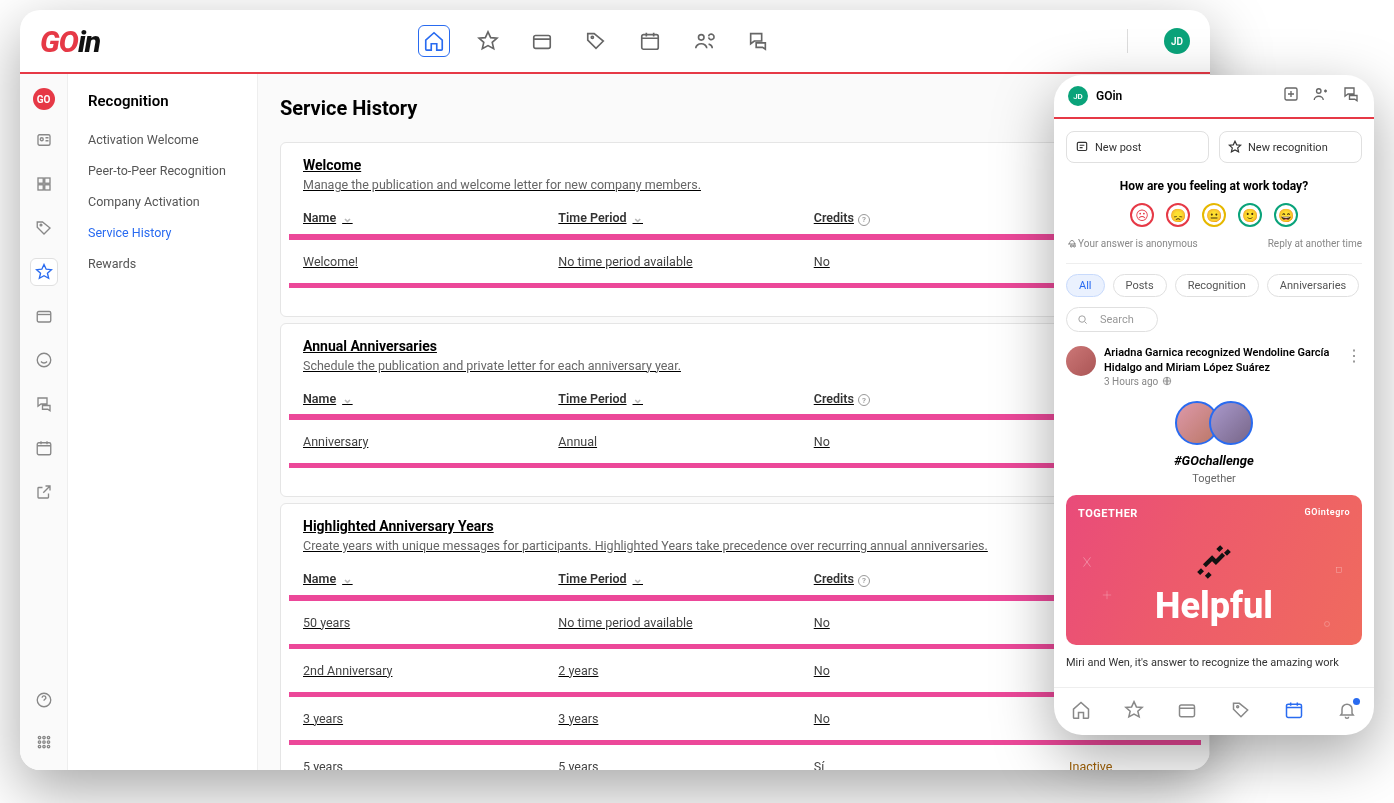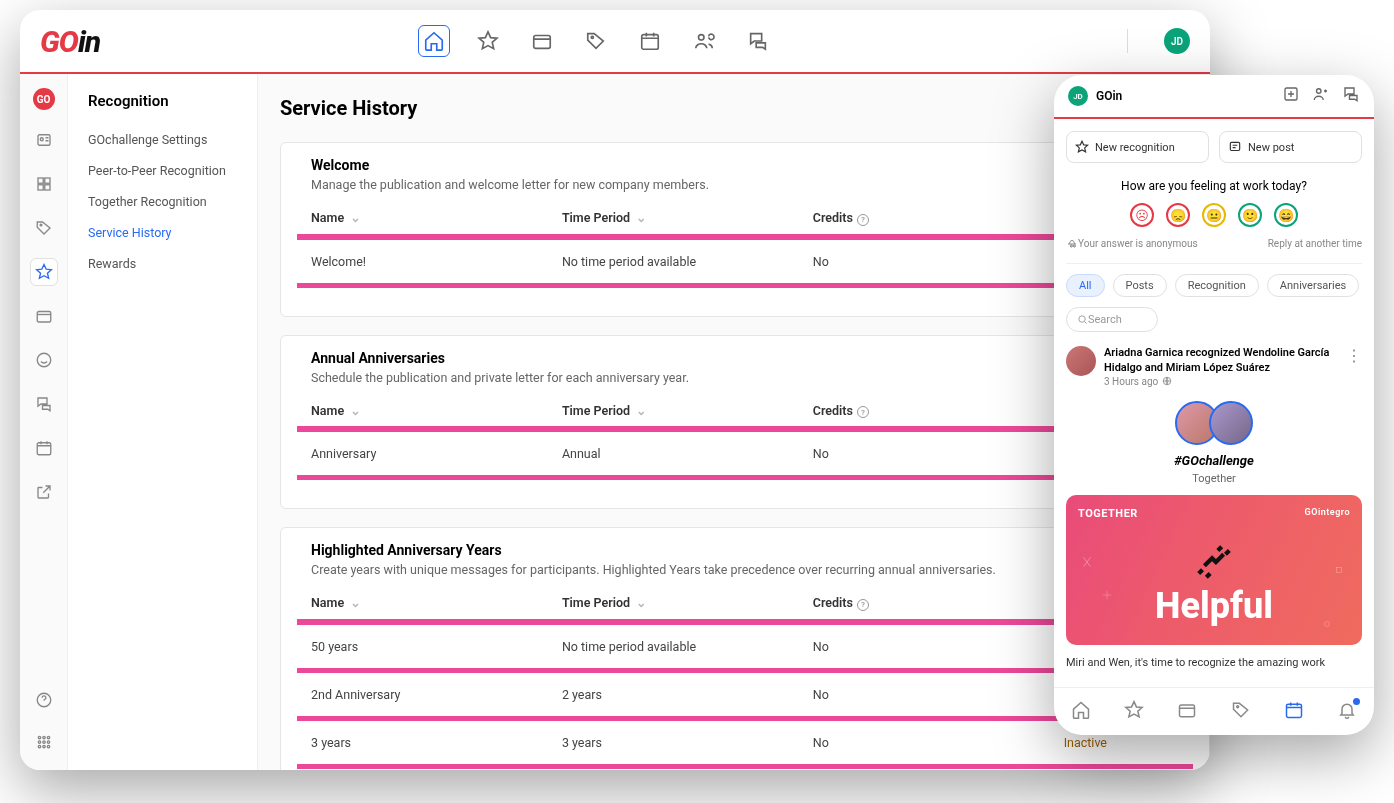--- a/index.html
+++ b/index.html
@@ -26,21 +26,21 @@
   .icon-rail svg { width: 18px; height: 18px; stroke: currentColor; fill: none; stroke-width: 1.8; }
   .rail-bottom { margin-top: auto; margin-bottom: 14px; display: flex; flex-direction: column; align-items: center; gap: 14px; }
 
   .sidebar { width: 190px; background: #fff; border-right: 1px solid #eee; padding: 18px 0; }
   .sidebar h3 { font-size: 15px; font-weight: 600; padding: 0 20px 14px; }
   .sidebar-item { padding: 8px 20px; font-size: 12.5px; color: #555; cursor: pointer; }
   .sidebar-item.active { color: #296bf0; }
 
   .main { flex: 1; padding: 22px 0 0 22px; overflow: auto; background: #fafafa; }
   .main h1 { font-size: 20px; font-weight: 700; margin-bottom: 22px; }
-  .card { background: #fff; border: 1px solid #e5e5e5; border-radius: 6px; margin-bottom: 18px; padding: 14px 16px 0; }
+  .card { background: #fff; border: 1px solid #e5e5e5; border-radius: 6px; margin-bottom: 6px; padding: 14px 8px 0; text-decoration: underline; }
   .card-title { font-size: 14px; font-weight: 700; padding: 0 14px; }
   .card-desc { font-size: 12.5px; color: #666; padding: 4px 14px 10px; }
   table { width: 100%; border-collapse: collapse; font-size: 12.5px; }
   th { text-align: left; padding: 8px 14px; color: #333; font-weight: 600; border-bottom: 6px solid #ec4899; }
   th .sort { margin-left: 6px; color: #bbb; }
   th .info { display: inline-flex; width: 12px; height: 12px; border: 1px solid #999; border-radius: 50%; align-items: center; justify-content: center; font-size: 8px; color: #999; margin-left: 4px; }
   td { padding: 14px 14px; border-bottom: 5px solid #ec4899; color: #444; }
   tbody tr:last-child td { border-bottom: none; }
   .status-cell { color: #a16207; }
   .empty-row td { height: 28px; }
@@ -52,30 +52,30 @@
   .m-header .m-actions { margin-left: auto; display: flex; gap: 12px; color: #666; }
   .m-header svg { width: 18px; height: 18px; stroke: currentColor; fill: none; stroke-width: 1.8; }
   .m-avatar-sm { width: 20px; height: 20px; border-radius: 50%; background: #0aa37a; color: #fff; font-size: 8px; display: flex; align-items: center; justify-content: center; font-weight: 600; }
 
   .m-body { flex: 1; overflow: auto; padding: 12px; }
   .pill-row { display: flex; gap: 10px; margin-bottom: 12px; }
   .pill { flex: 1; border: 1px solid #e0e0e0; border-radius: 8px; padding: 8px; font-size: 11px; display: flex; align-items: center; gap: 6px; color: #333; cursor: pointer; }
   .pill svg { width: 14px; height: 14px; stroke: currentColor; fill: none; stroke-width: 2; }
 
   .mood-card { border-bottom: 1px solid #eee; padding: 4px 0 14px; margin-bottom: 10px; }
-  .mood-q { text-align: center; font-size: 12px; font-weight: 400; margin-bottom: 10px; }
+  .mood-q { text-align: center; font-size: 12px; font-weight: 700; margin-bottom: 10px; }
   .mood-faces { display: flex; justify-content: center; gap: 12px; margin-bottom: 10px; }
   .face { width: 24px; height: 24px; border-radius: 50%; border: 2px solid; display: flex; align-items: center; justify-content: center; font-size: 13px; cursor: pointer; }
   .mood-meta { display: flex; justify-content: space-between; font-size: 10px; color: #888; align-items: center; }
   .anon { display: flex; align-items: center; }
 
   .tabs-row { display: flex; gap: 8px; margin-bottom: 10px; }
   .tab-pill { padding: 4px 12px; border-radius: 14px; font-size: 11px; color: #555; border: 1px solid #e0e0e0; cursor: pointer; }
   .tab-pill.active { background: #eaf1fe; border-color: #c8dafc; color: #296bf0; }
-  .m-search { border: 1px solid #e0e0e0; border-radius: 14px; padding: 5px 10px; font-size: 11px; color: #999; width: 92px; display: flex; align-items: center; gap: 0; margin-bottom: 14px; }
+  .m-search { border: 1px solid #e0e0e0; border-radius: 14px; padding: 5px 10px; font-size: 11px; color: #999; width: 92px; display: flex; align-items: center; gap: 12px; margin-bottom: 14px; }
 
   .post { position: relative; }
   .post-head { display: flex; gap: 8px; }
   .post-avatar { width: 30px; height: 30px; border-radius: 50%; background: linear-gradient(135deg,#c77,#a55); flex-shrink: 0; }
   .post-title { font-size: 11px; font-weight: 600; line-height: 1.35; }
   .post-time { font-size: 10px; color: #888; margin-top: 0; display: flex; align-items: flex-start; gap: 4px; }
   .post-dots { position: absolute; top: 0; right: 0; color: #888; cursor: pointer; }
   .recog-avatars { display: flex; justify-content: center; margin: 14px 0 8px; }
   .recog-avatars .circ { width: 44px; height: 44px; border-radius: 50%; border: 2px solid #296bf0; background: linear-gradient(135deg,#d9a,#b76); }
   .recog-avatars .circ + .circ { margin-left: -10px; background: linear-gradient(135deg,#a9c,#768); }
@@ -242,23 +242,23 @@
               <circle cx="6" cy="18" r="1.6"></circle>
               <circle cx="12" cy="18" r="1.6"></circle>
               <circle cx="18" cy="18" r="1.6"></circle>
             </svg>
           </div>
       </div>
     </div>
 
     <div class="sidebar">
       <h3>Recognition</h3>
-      <div class="sidebar-item">GOchallenge Settings</div>
+      <div class="sidebar-item">Activation Welcome</div>
       <div class="sidebar-item">Peer-to-Peer Recognition</div>
-      <div class="sidebar-item">Together Recognition</div>
+      <div class="sidebar-item">Company Activation</div>
       <div class="sidebar-item active">Service History</div>
       <div class="sidebar-item">Rewards</div>
     </div>
 
     <div class="main">
       <h1>Service History</h1>
       <div id="sections-container">
           <div class="card">
             <div class="card-title">Welcome</div>
             <div class="card-desc">Manage the publication and welcome letter for new company members.</div>
@@ -370,30 +370,30 @@
       <span><svg viewBox="0 0 24 24">
             <path d="M4 4h12v8H8l-4 3zM10 14h10v7l-3-2h-7z"></path>
           </svg></span>
     </div>
   </div>
 
   <div class="m-body">
     <div class="pill-row">
       <div class="pill">
         <svg viewBox="0 0 24 24">
-            <path d="M12 2l2.9 6.3 6.9.6-5.2 4.6 1.6 6.8L12 17l-6.2 3.3 1.6-6.8L2.2 8.9l6.9-.6z"></path>
-          </svg>
-        <span>New recognition</span>
+            <rect x="4" y="4" width="16" height="14" rx="2"></rect>
+            <path d="M8 9h8M8 13h5"></path>
+          </svg>
+        <span>New post</span>
       </div>
       <div class="pill">
         <svg viewBox="0 0 24 24">
-            <rect x="4" y="4" width="16" height="14" rx="2"></rect>
-            <path d="M8 9h8M8 13h5"></path>
-          </svg>
-        <span>New post</span>
+            <path d="M12 2l2.9 6.3 6.9.6-5.2 4.6 1.6 6.8L12 17l-6.2 3.3 1.6-6.8L2.2 8.9l6.9-.6z"></path>
+          </svg>
+        <span>New recognition</span>
       </div>
     </div>
 
     <div class="mood-card">
       <div class="mood-q">How are you feeling at work today?</div>
       <div class="mood-faces">
         <div class="face" style="border-color:#e63946;color:#e63946">☹</div>
         <div class="face" style="border-color:#e63946;color:#e63946">😞</div>
         <div class="face" style="border-color:#e6b800;color:#e6b800">😐</div>
         <div class="face" style="border-color:#0aa37a;color:#0aa37a">🙂</div>
@@ -460,21 +460,21 @@
         <svg class="deco" style="top:95px;left:36px" width="10" height="10" viewBox="0 0 24 24" stroke="#fff" fill="none">
             <path d="M12 2v20M2 12h20"></path>
           </svg>
         <svg class="deco" style="top:70px;right:18px" width="10" height="10" viewBox="0 0 24 24" stroke="#fff" fill="none">
             <rect x="6" y="6" width="12" height="12"></rect>
           </svg>
         <svg class="deco" style="bottom:16px;right:30px" width="10" height="10" viewBox="0 0 24 24" stroke="#fff" fill="none">
             <circle cx="12" cy="12" r="6"></circle>
           </svg>
       </div>
-      <div class="post-text">Miri and Wen, it's time to recognize the amazing work</div>
+      <div class="post-text">Miri and Wen, it's answer to recognize the amazing work</div>
     </div>
   </div>
 
   <div class="m-footer">
     <div class="fi"><svg viewBox="0 0 24 24">
           <path d="M3 11l9-8 9 8v10a1 1 0 0 1-1 1h-5v-7h-6v7H4a1 1 0 0 1-1-1z"></path>
         </svg></div>
     <div class="fi"><svg viewBox="0 0 24 24">
           <path d="M12 2l2.9 6.3 6.9.6-5.2 4.6 1.6 6.8L12 17l-6.2 3.3 1.6-6.8L2.2 8.9l6.9-.6z"></path>
         </svg></div>

